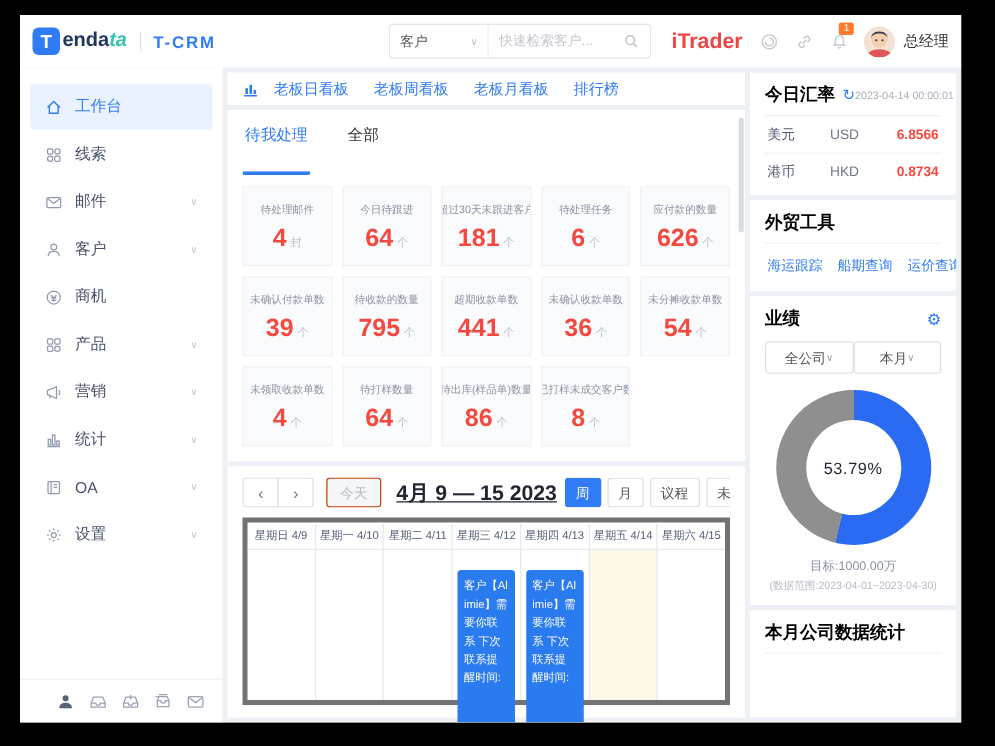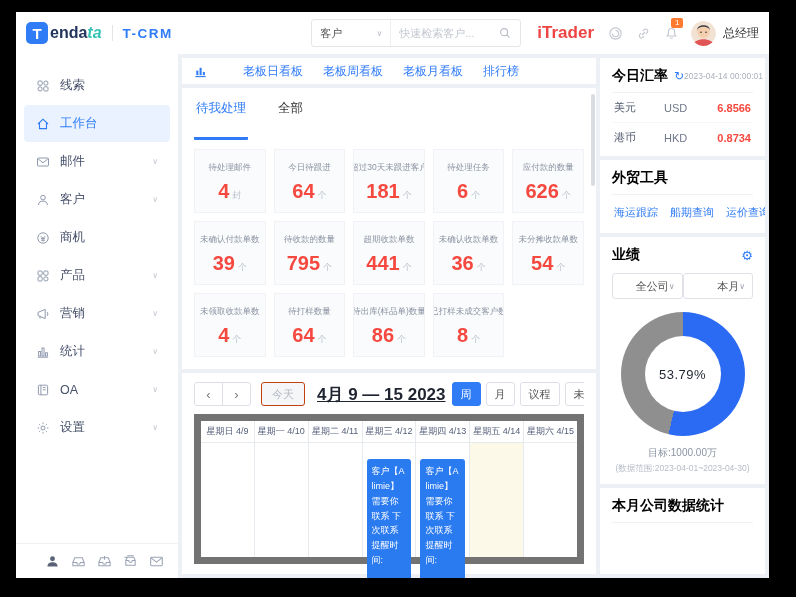--- a/index.html
+++ b/index.html
@@ -50,21 +50,21 @@
   .side-footer{margin-top:auto;border-top:1px solid #f1f2f4;height:34px;flex:none;
     display:flex;align-items:center;justify-content:flex-end;gap:11px;padding:0 14px;color:#9aa2b4;}
   .f-icon{width:15px;height:15px;display:block;}
   .f-icon.dark{color:#5a6275;}
 
   
   .main{flex:1;display:flex;gap:4px;padding:4px;min-width:0;overflow:hidden;}
   .main-col{width:414px;flex:none;display:flex;flex-direction:column;gap:4px;min-height:0;}
   .right-col{flex:1;display:flex;flex-direction:column;gap:4px;min-width:0;overflow:hidden;}
 
-  .board-bar{background:#fff;height:26px;flex:none;display:flex;align-items:center;gap:36px;padding:0 12px;}
+  .board-bar{background:#fff;height:26px;flex:none;display:flex;align-items:center;gap:12px;padding:0 12px;}
   .board-ico{width:13px;height:13px;color:#2f7cf6;}
   .board-tab{color:#2f7cf6;font-size:12px;cursor:pointer;white-space:nowrap;}
 
   .todo-panel{background:#fff;padding:8px 12px 12px;flex:none;position:relative;}
   .todo-tabs{display:flex;gap:28px;margin-bottom:9px;}
   .todo-tab{font-size:12.5px;color:#333;padding:4px 2px 20px;cursor:pointer;}
   .todo-tab.active{color:#2f7cf6;border-bottom:3px solid #2f7cf6;border-radius:0 0 1px 1px;}
   .cards{display:grid;grid-template-columns:repeat(5,1fr);gap:8px;}
   .card{background:#fafbfc;border:1px solid #f1f2f5;height:62px;display:flex;flex-direction:column;
     align-items:center;justify-content:center;gap:7px;overflow:hidden;}
@@ -81,21 +81,21 @@
     display:flex;align-items:center;justify-content:center;cursor:pointer;}
   .nav-btn:first-child{border-radius:3px 0 0 3px;}
   .nav-btn:last-child{border-radius:0 3px 3px 0;margin-left:-1px;}
   .today-btn{height:22px;border:1px solid #c2410c;background:#f5f6f8;color:#b4b8c1;font-size:11px;
     padding:0 10px;margin-left:10px;border-radius:3px;flex:none;display:flex;align-items:center;}
   .cal-title{font-size:17px;font-weight:bold;color:#1f2430;margin-left:12px;white-space:nowrap;flex:none;text-decoration:underline;}
   .view-group{display:flex;gap:5px;margin-left:6px;flex:1;min-width:0;overflow:hidden;}
   .view-btn{height:22px;padding:0 8px;border:1px solid #dcdfe6;background:#fff;color:#555;
     font-size:11px;border-radius:3px;display:flex;align-items:center;white-space:nowrap;flex:none;cursor:pointer;}
   .view-btn.active{background:#2f7cf6;border-color:#2f7cf6;color:#fff;}
-  .cal-grid{flex:1;min-height:0;border:7px solid #737373;display:flex;flex-direction:column;}
+  .cal-grid{flex:1;min-height:0;border:4px solid #737373;display:flex;flex-direction:column;}
   .cal-head{display:flex;flex:none;border-bottom:1px solid #e6e9ed;}
   .cal-hcell{flex:1;text-align:center;font-size:9px;color:#55607a;padding:4px 0;border-right:1px solid #e6e9ed;white-space:nowrap;overflow:hidden;}
   .cal-hcell:last-child{border-right:none;}
   .cal-body{flex:1;display:flex;min-height:0;}
   .cal-col{flex:1;border-right:1px solid #e6e9ed;padding:16px 4px 0;min-width:0;}
   .cal-col:last-child{border-right:none;}
   .cal-col.today{background:#fdf9e8;}
   .event{background:#2a7af0;border-radius:3px;color:#fff;font-size:9px;line-height:1.65;
     padding:5px 5px;word-break:break-all;height:120px;overflow:hidden;cursor:pointer;}
 
@@ -111,21 +111,21 @@
   .rate-name{width:50px;color:#555d70;}
   .rate-code{flex:1;color:#707889;}
   .rate-val{color:#f5483f;font-weight:bold;}
   .tool-links{display:flex;gap:12px;padding:10px 2px 4px;}
   .tool-link{color:#2f7cf6;font-size:11px;cursor:pointer;white-space:nowrap;}
 
   .perf-head{display:flex;align-items:center;justify-content:flex-end;}
   .gear-btn{margin-left:auto;color:#2f7cf6;font-size:13px;cursor:pointer;line-height:1;}
   .perf-selects{display:flex;justify-content:space-between;margin-top:9px;}
   .pselect{width:66px;height:24px;border:1px solid #e0e2e8;border-radius:3px;display:flex;
-    align-items:center;justify-content:flex-end;padding:0 7px;font-size:11px;color:#555;cursor:pointer;}
+    align-items:center;justify-content:center;padding:0 7px;font-size:11px;color:#555;cursor:pointer;}
   .pselect .chev{color:#9aa0ac;font-size:8px;}
   .donut{width:124px;height:124px;border-radius:50%;margin:13px auto 10px;position:relative;}
   .donut-hole{position:absolute;inset:24px;background:#fff;border-radius:50%;
     display:flex;align-items:center;justify-content:center;font-size:13px;color:#1f2430;letter-spacing:0.5px;}
   .perf-amount{text-align:center;font-size:16px;font-weight:bold;color:#1f2430;}
   .perf-target{text-align:center;font-size:10px;color:#8b93a3;margin-top:4px;}
   .perf-range{text-align:center;font-size:8.5px;color:#b7bcc6;margin-top:3px;}
 
   .stats-card{flex:1;min-height:0;}
 </style>
@@ -181,38 +181,38 @@
         <circle cx="14.4" cy="10.8" r="0.8" fill="#333"></circle>
       </svg>
     </div>
     <div class="username">总经理</div>
   </div>
 
   <div class="app-body">
 
     <div class="sidebar">
       <div id="sidebar-list">
+          <div class="side-item active">
+            <span class="s-icon">
+              <svg viewBox="0 0 14 14">
+                <path d="M2 7 L7 2.2 L12 7 M3.5 5.8 V11.6 H10.5 V5.8" fill="none" stroke="currentColor" stroke-width="1.1"></path>
+              </svg>
+            </span>
+            <span>工作台</span>
+          </div>
           <div class="side-item">
             <span class="s-icon">
               <svg viewBox="0 0 14 14">
                 <rect x="2" y="2" width="4.2" height="4.2" rx="1" fill="none" stroke="currentColor"></rect>
                 <rect x="7.8" y="2" width="4.2" height="4.2" rx="2.1" fill="none" stroke="currentColor"></rect>
                 <rect x="2" y="7.8" width="4.2" height="4.2" rx="2.1" fill="none" stroke="currentColor"></rect>
                 <rect x="7.8" y="7.8" width="4.2" height="4.2" rx="1" fill="none" stroke="currentColor"></rect>
               </svg>
             </span>
             <span>线索</span>
-          </div>
-          <div class="side-item active">
-            <span class="s-icon">
-              <svg viewBox="0 0 14 14">
-                <path d="M2 7 L7 2.2 L12 7 M3.5 5.8 V11.6 H10.5 V5.8" fill="none" stroke="currentColor" stroke-width="1.1"></path>
-              </svg>
-            </span>
-            <span>工作台</span>
           </div>
           <div class="side-item">
             <span class="s-icon">
               <svg viewBox="0 0 14 14">
                 <rect x="1.5" y="3" width="11" height="8" rx="1" fill="none" stroke="currentColor"></rect>
                 <path d="M2.2 4 L7 7.8 L11.8 4" fill="none" stroke="currentColor"></path>
               </svg>
             </span>
             <span>邮件</span>
             <span class="chev-r">∨</span>

